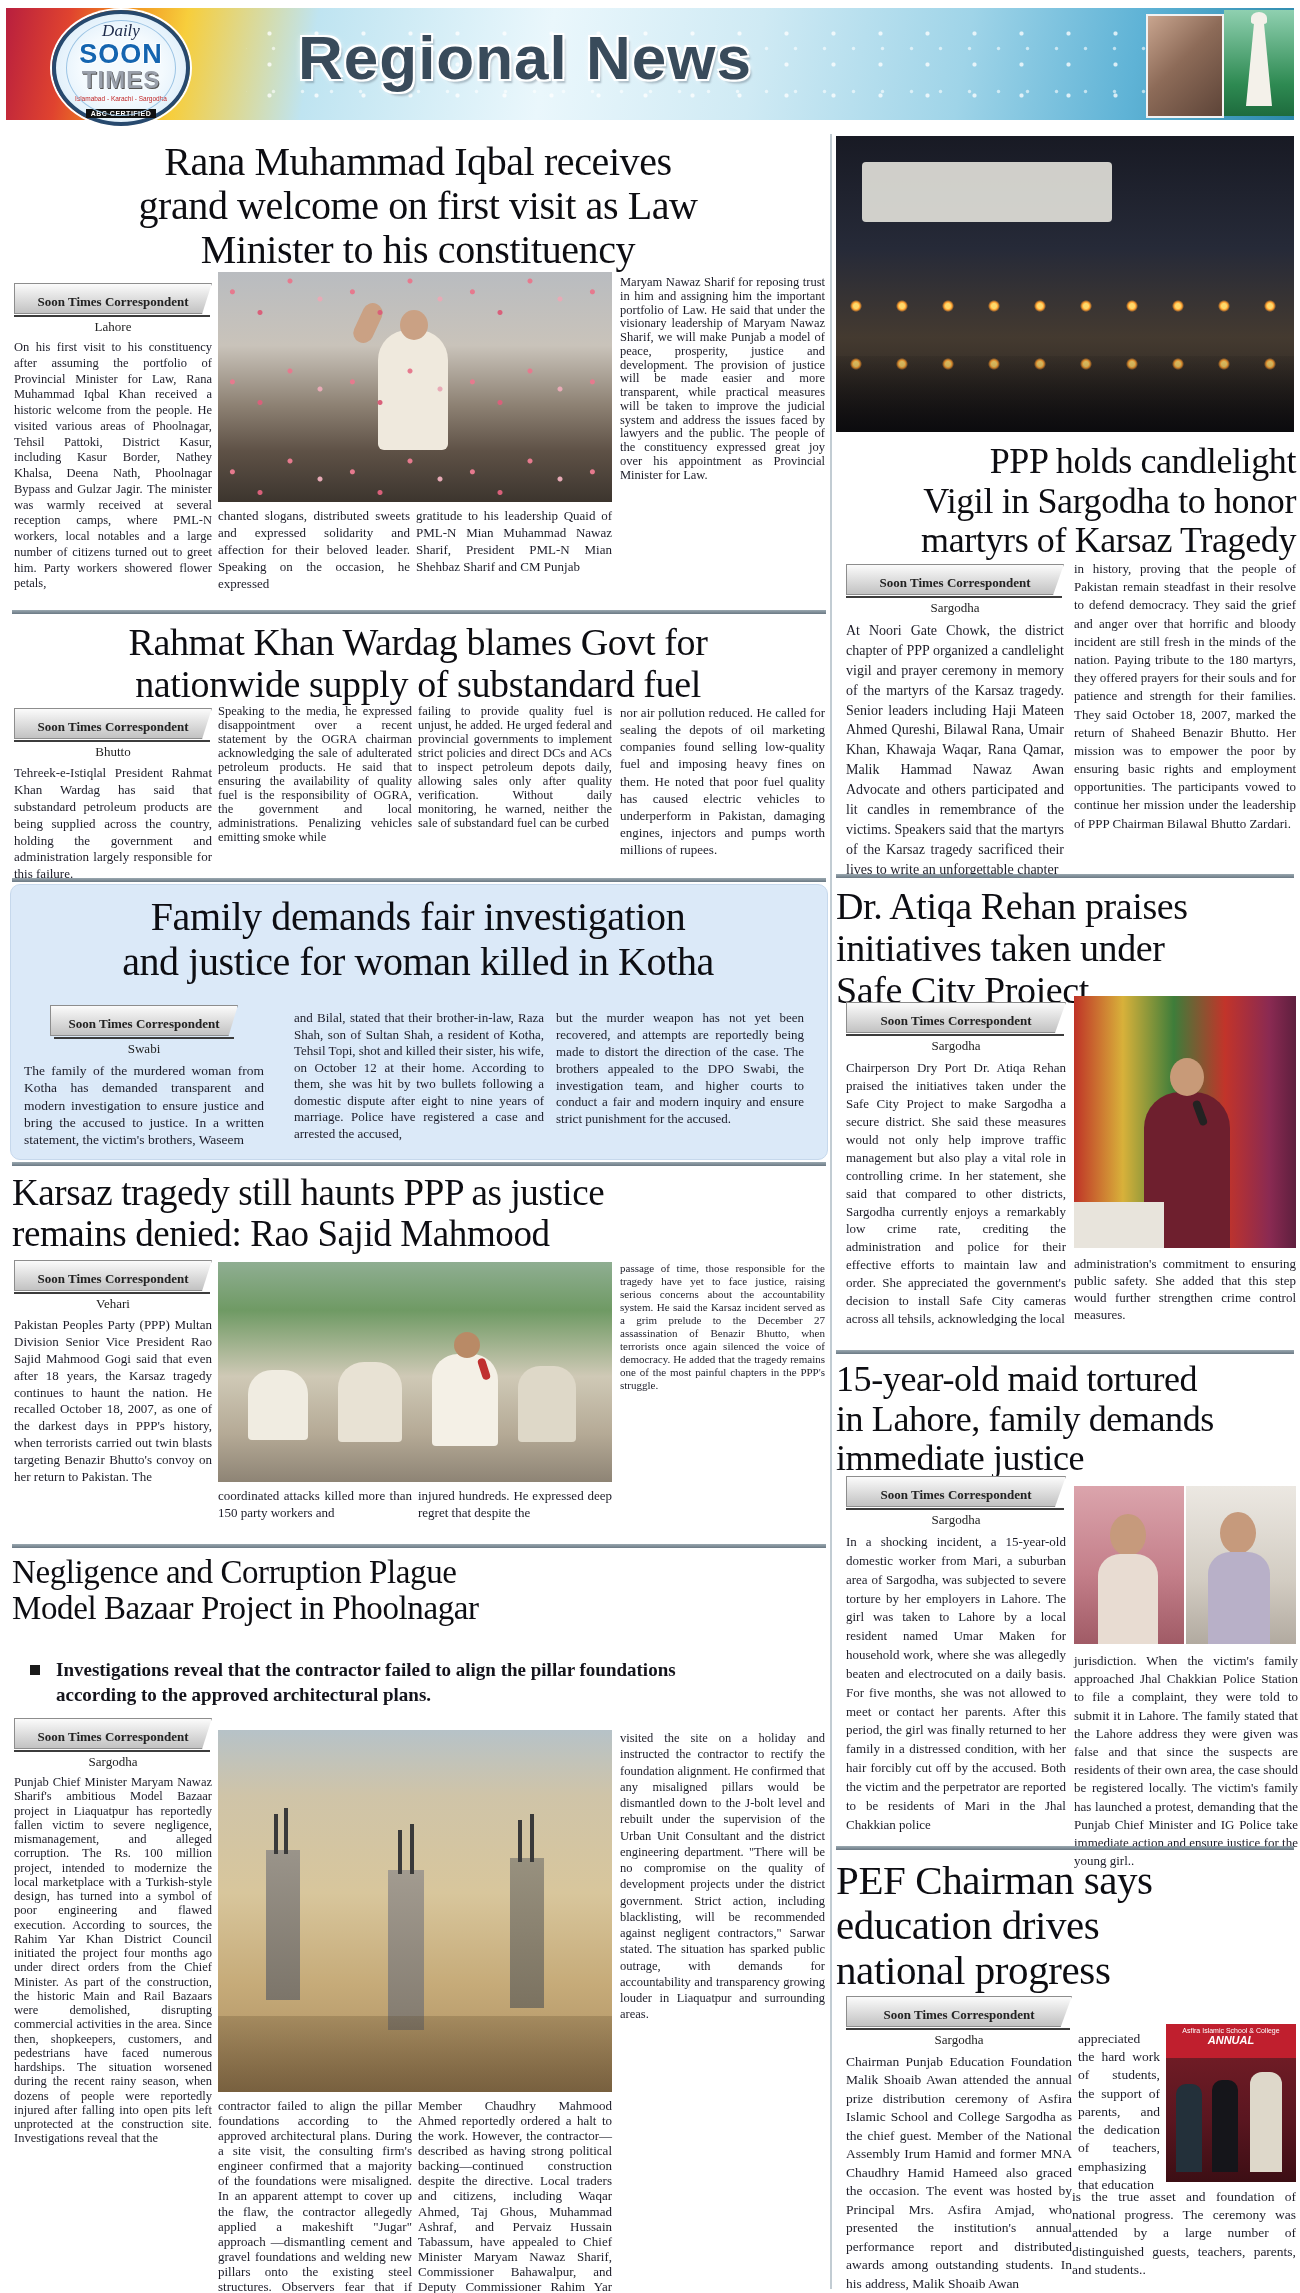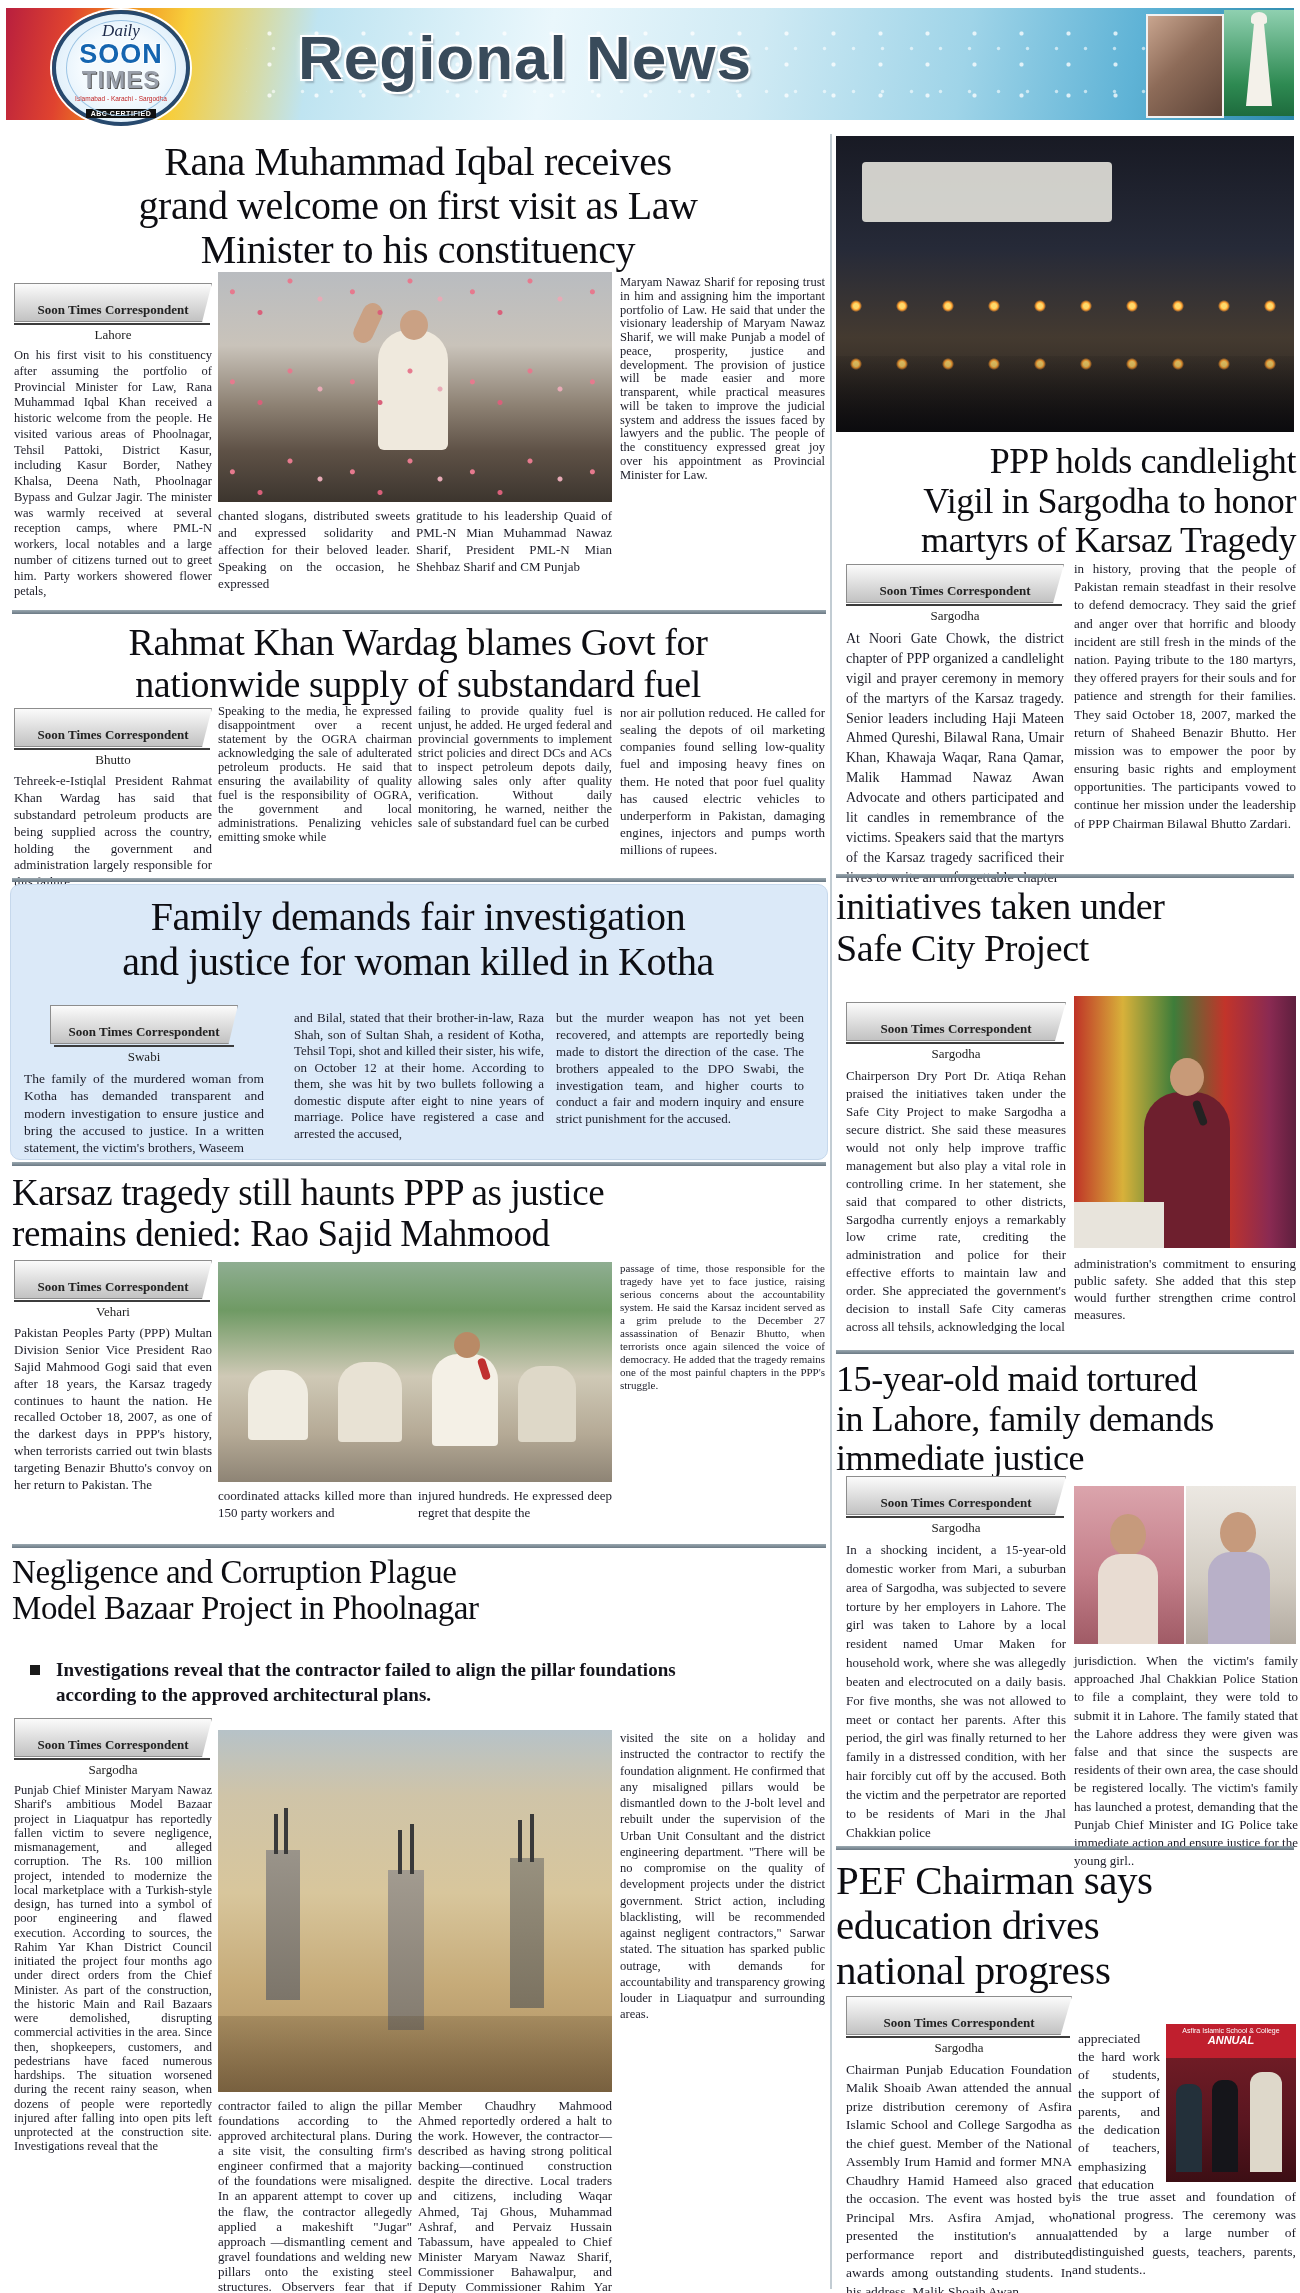--- a/index.html
+++ b/index.html
@@ -3,21 +3,21 @@
 <meta charset="utf-8">
 <style>
   html,body { margin:0; padding:0; background:#ffffff; }
   #page { position:relative; width:1300px; height:2293px; background:#fff;
           font-family:"Liberation Serif", serif; color:#1b1b26; overflow:hidden; }
   .abs { position:absolute; }
   .headline { font-family:"Liberation Serif", serif; color:#0d0d12; letter-spacing:-0.4px; }
   .body-txt { text-align:justify; color:#1c1c28; }
   .byline-box { background:linear-gradient(180deg,#fbfbfb,#c2c2c2); border:1px solid #8d8d8d;
                 clip-path:polygon(0 0,100% 0,95% 100%,0 100%);
-                font-weight:bold; font-size:13px; text-align:center; padding:18px 8px 3px;
+                font-weight:bold; font-size:13px; text-align:center; padding:10px 8px 3px;
                 color:#222; }
   .byline-rule { height:2px; background:#3c3c3c; margin:1px 2px 2px 0; }
   .dateline { text-align:center; font-size:13px; margin:1px 0 5px; color:#222; }
   .sep { background:linear-gradient(180deg,#9aa8b0,#6b7984); height:4px; }
   .vline { background:#c2ccd3; width:2px; }
   .photo { overflow:hidden; }
   #masthead { left:6px; top:8px; width:1288px; height:112px;
     background:linear-gradient(100deg,#b81f3e 0%,#e0432f 5%,#f08c1d 9%,#f7ce3c 14%,#bfe4f1 24%,
                #eaf7fc 42%,#cfeaf4 58%,#9fd4e8 74%,#5fb3d6 87%,#2b89ab 100%); }
   #mast-snow { left:240px; top:10px; width:940px; height:108px; opacity:.8;
@@ -211,20 +211,21 @@
     <div class="byline-box">Soon Times Correspondent</div>
     <div class="byline-rule"></div>
     <div class="dateline">Sargodha</div>
     <div class="body-txt" style="font-size:14px;line-height:1.42;">At Noori Gate Chowk, the district chapter of PPP organized a candlelight vigil and prayer ceremony in memory of the martyrs of the Karsaz tragedy. Senior leaders including Haji Mateen Ahmed Qureshi, Bilawal Rana, Umair Khan, Khawaja Waqar, Rana Qamar, Malik Hammad Nawaz Awan Advocate and others participated and lit candles in remembrance of the victims. Speakers said that the martyrs of the Karsaz tragedy sacrificed their lives to write an unforgettable chapter</div>
   </div>
   <div class="abs body-txt" style="left:1074px;top:560px;width:222px;font-size:13px;line-height:1.4;">in history, proving that the people of Pakistan remain steadfast in their resolve to defend democracy. They said the grief and anger over that horrific and bloody incident are still fresh in the minds of the nation. Paying tribute to the 180 martyrs, they offered prayers for their souls and for patience and strength for their families. They said October 18, 2007, marked the return of Shaheed Benazir Bhutto. Her mission was to empower the poor by ensuring basic rights and employment opportunities. The participants vowed to continue her mission under the leadership of PPP Chairman Bilawal Bhutto Zardari.</div>
 
   <div class="abs sep" style="left:836px;top:874px;width:458px;"></div>
 
   <div class="abs headline" style="left:836px;top:886px;width:460px;text-align:left;font-size:38px;line-height:1.1;">
+    <div>Dr. Atiqa Rehan praises</div>
     <div>initiatives taken under</div>
     <div>Safe City Project</div>
   </div>
   <div class="abs" style="left:846px;top:1002px;width:220px;">
     <div class="byline-box">Soon Times Correspondent</div>
     <div class="byline-rule"></div>
     <div class="dateline">Sargodha</div>
     <div class="body-txt" style="font-size:13px;line-height:1.38;">Chairperson Dry Port Dr. Atiqa Rehan praised the initiatives taken under the Safe City Project to make Sargodha a secure district. She said these measures would not only help improve traffic management but also play a vital role in controlling crime. In her statement, she said that compared to other districts, Sargodha currently enjoys a remarkably low crime rate, crediting the administration and police for their effective efforts to maintain law and order. She appreciated the government's decision to install Safe City cameras across all tehsils, acknowledging the local</div>
   </div>
   <div class="abs photo" style="left:1074px;top:996px;width:222px;height:252px;background:linear-gradient(90deg,#bf3327 0%,#d8b13a 22%,#3e7d3a 45%,#c2342a 68%,#8a2a52 88%,#5e1f3e 100%);">

